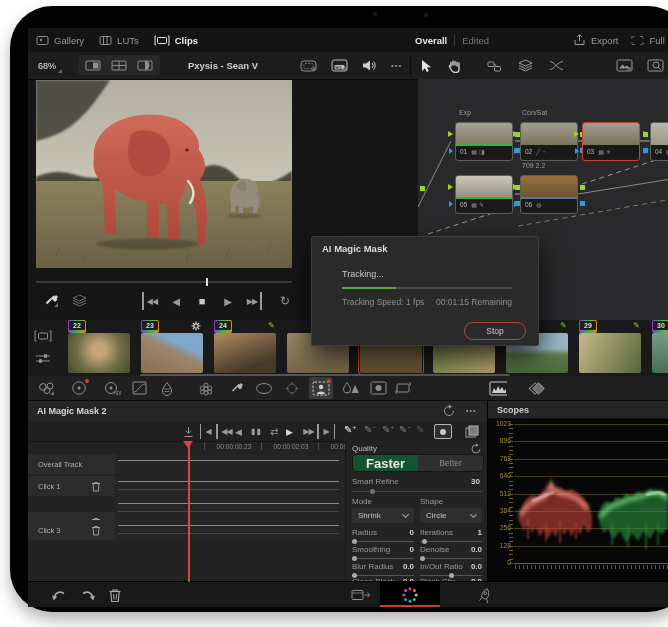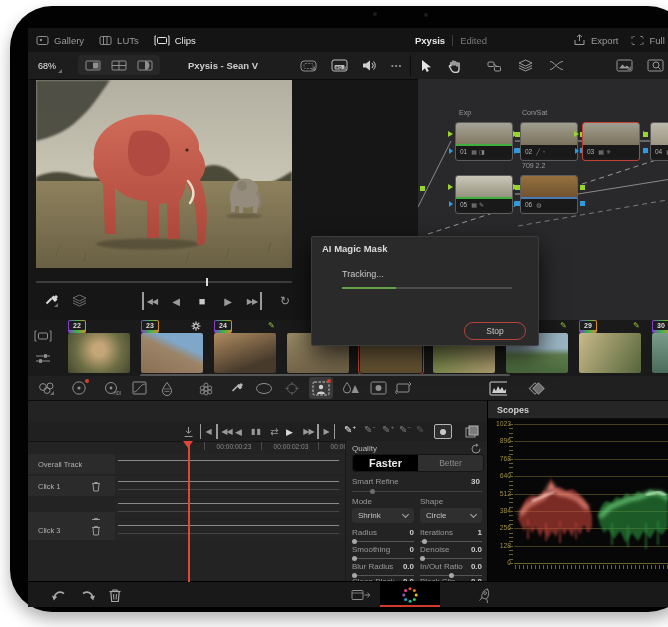--- a/index.html
+++ b/index.html
@@ -105,21 +105,21 @@
   .trname{font-size:7.5px;color:#b0b0b0;}
   .rowtrash{position:absolute;left:62px;top:4px;width:12px;height:12px;}
   .playhead-line{position:absolute;left:160px;top:40px;width:1.5px;height:141px;background:#e0453a;z-index:5;}
   .playhead-cap{position:absolute;left:155px;top:40px;width:0;height:0;border-left:5.5px solid transparent;border-right:5.5px solid transparent;border-top:7px solid #e0453a;z-index:6;}
 
   
   .qpanel{position:absolute;left:317px;top:40px;width:142px;height:141px;border-left:1px solid #191919;background:#232323;}
   .qrow-label{font-size:8px;color:#9a9a9a;}
   .qval{font-size:8px;color:#cfcfcf;font-weight:bold;}
   .seg{position:absolute;left:6px;top:13px;width:130px;height:16px;border-radius:4px;overflow:hidden;display:flex;border:1px solid #161616;}
-  .seg .a{flex:1;background:#000000;color:#e8e8e8;font-size:11px;font-weight:bold;display:flex;align-items:center;justify-content:center;}
+  .seg .a{flex:1;background:#14532d;color:#e8e8e8;font-size:13px;font-weight:bold;display:flex;align-items:center;justify-content:center;}
   .seg .b{flex:1;background:#2f2f2f;color:#8d8d8d;font-size:8.5px;display:flex;align-items:center;justify-content:center;}
   .slider{position:absolute;height:1px;background:#555;}
   .knob{position:absolute;top:-2.5px;width:5px;height:5px;border-radius:50%;background:#a8a8a8;}
   .dd{position:absolute;width:62px;height:15px;background:#2f2f2f;border-radius:3px;display:flex;align-items:center;justify-content:space-between;padding:0 6px;box-sizing:border-box;}
   .dd span{font-size:8px;color:#c5c5c5;}
   .chev{width:4px;height:4px;border-right:1.3px solid #aaa;border-bottom:1.3px solid #aaa;transform:rotate(45deg);margin-top:-2px;}
 
   
   .scopes{position:absolute;left:459px;top:372px;width:203px;height:181px;background:#0a0a0a;border-left:1px solid #000;border-top:1px solid #0c0c0c;}
   .sc-header{position:absolute;left:0;top:0;width:203px;height:18px;background:#262626;border-bottom:1px solid #101010;display:flex;align-items:center;padding-left:9px;box-sizing:border-box;}
@@ -170,24 +170,24 @@
               <line x1="8" y1="1.5" x2="8" y2="9.5" stroke="#8f8f8f"></line>
             </svg>
           </div>
         <span class="lbl">LUTs</span>
         <div class="ic" style="margin-left:10px;color:#e8e8e8;">
             <svg width="16" height="11">
               <path d="M2,1 L1,1 L1,10 L2,10 M14,1 L15,1 L15,10 L14,10" fill="none" stroke="#e8e8e8"></path>
               <rect x="3.5" y="2.5" width="9" height="6" rx="1" fill="none" stroke="#e8e8e8"></rect>
             </svg>
           </div>
-        <span class="lbl white" style="font-weight:normal;">Clips</span>
+        <span class="lbl white" style="font-weight:bold;">Clips</span>
       </div>
       <div class="tb-group" style="left:387px;gap:7px;">
-        <span class="lbl white" style="font-weight:bold;">Pxysis</span>
+        <span class="lbl white" style="font-weight:bold;">Overall</span>
         <span style="width:1px;height:11px;background:#3c3c3c;"></span>
         <span class="lbl" style="color:#7a7a7a;">Edited</span>
       </div>
       <div class="tb-group" style="left:545px;gap:5px;">
         <div class="ic">
             <svg width="13" height="12">
               <path d="M6.5,1 L6.5,7 M4,3 L6.5,0.8 L9,3" fill="none" stroke="#9a9a9a"></path>
               <path d="M2,6 L2,10.5 L11,10.5 L11,6" fill="none" stroke="#9a9a9a"></path>
             </svg>
           </div>
@@ -630,20 +630,30 @@
         </div>
       <div class="trow-ic ic" style="left:499px;">
           <svg width="18" height="13">
             <rect x="4" y="2.5" width="8" height="8" transform="rotate(45 8 6.5)" fill="none" stroke="#8f8f8f"></rect>
             <rect x="7.5" y="2.5" width="8" height="8" transform="rotate(45 11.5 6.5)" fill="#6e6e6e" stroke="#8f8f8f"></rect>
           </svg>
         </div>
     </div>
 
     <div class="ab bpanel">
+      <div class="bp-header">
+        <span style="position:absolute;left:9px;top:5px;font-size:9px;font-weight:bold;color:#d6d6d6;">AI Magic Mask 2</span>
+        <div class="ic" style="position:absolute;left:414px;top:3px;">
+            <svg width="14" height="14">
+              <path d="M11.5,7 A4.5,4.5 0 1,1 7,2.5" fill="none" stroke="#9a9a9a"></path>
+              <polygon points="7,0.5 10,2.5 7,4.8" fill="#9a9a9a"></polygon>
+            </svg>
+          </div>
+        <div class="ic g-dots" style="position:absolute;left:438px;top:6px;font-size:7px;"></div>
+      </div>
 
       <div class="bp-toolbar">
         <div class="mtb ic" style="left:153px;">
             <svg width="11" height="12">
               <path d="M5.5,1 L5.5,7 M3,4.8 L5.5,7.3 L8,4.8" fill="none" stroke="#9a9a9a"></path>
               <line x1="1.5" y1="10.5" x2="9.5" y2="10.5" stroke="#9a9a9a"></line>
             </svg>
           </div>
         <span class="mtb tbtn" style="left:172px;font-size:8px;border-left:1.5px solid #9a9a9a;">◀</span>
         <span class="mtb tbtn g-skipb" style="left:188px;"></span>
@@ -859,20 +869,24 @@
         </svg>
       </div>
     </div>
 
     <div class="ab dialog">
       <span class="dlg-title">AI Magic Mask</span>
       <span class="dlg-status">Tracking...</span>
       <div class="dlg-track">
           <div class="dlg-fill" style="width: 32%;"></div>
         </div>
+      <div class="dlg-meta">
+        <span>Tracking Speed: 1 fps</span>
+        <span>00:01:15 Remaining</span>
+      </div>
       <div class="stopbtn">
           <span>Stop</span>
         </div>
     </div>
 
     <div class="ab botbar">
       <div class="pagebtn ic" style="left:20px;">
           <svg width="16" height="14">
             <path d="M13,5.5 C8,2.5 4,5 3.5,9.5" fill="none" stroke="#a8a8a8" stroke-width="1.6"></path>
             <polygon points="1,7.5 6.2,8.8 2.8,12.4" fill="#a8a8a8"></polygon>

